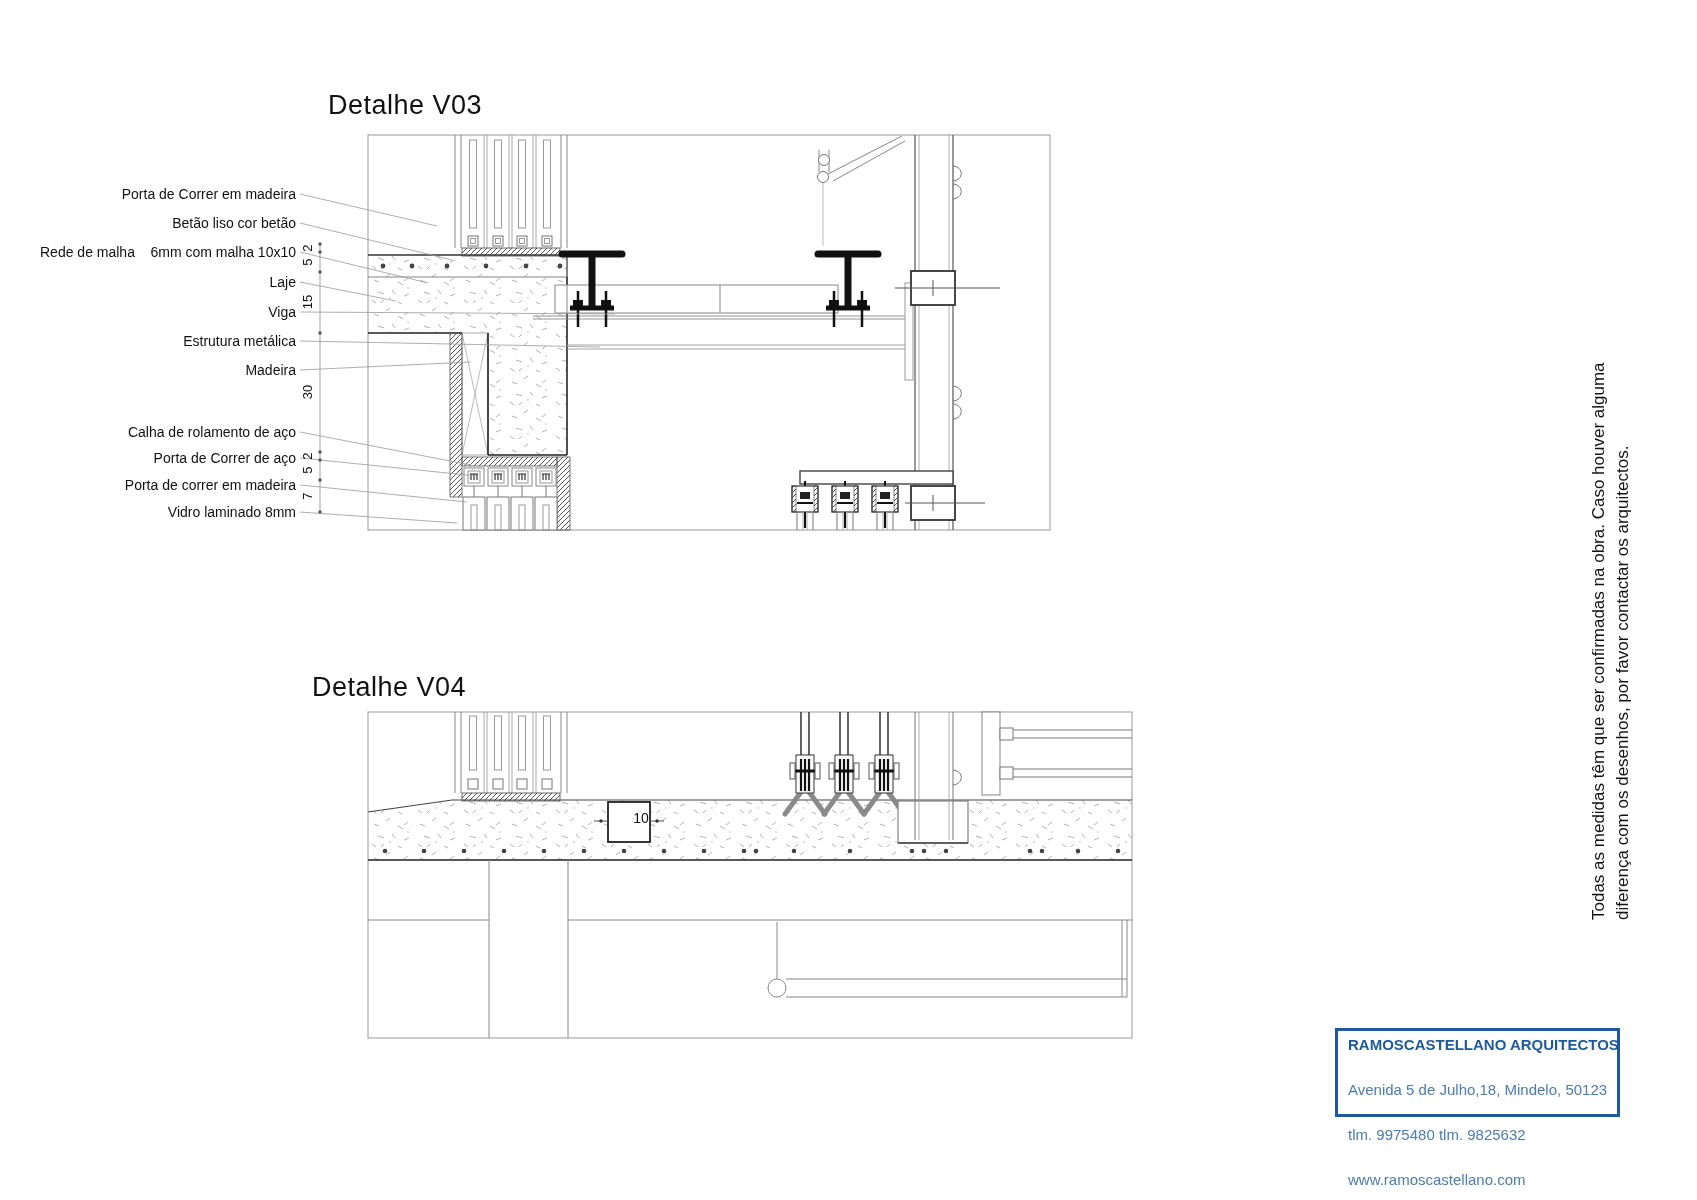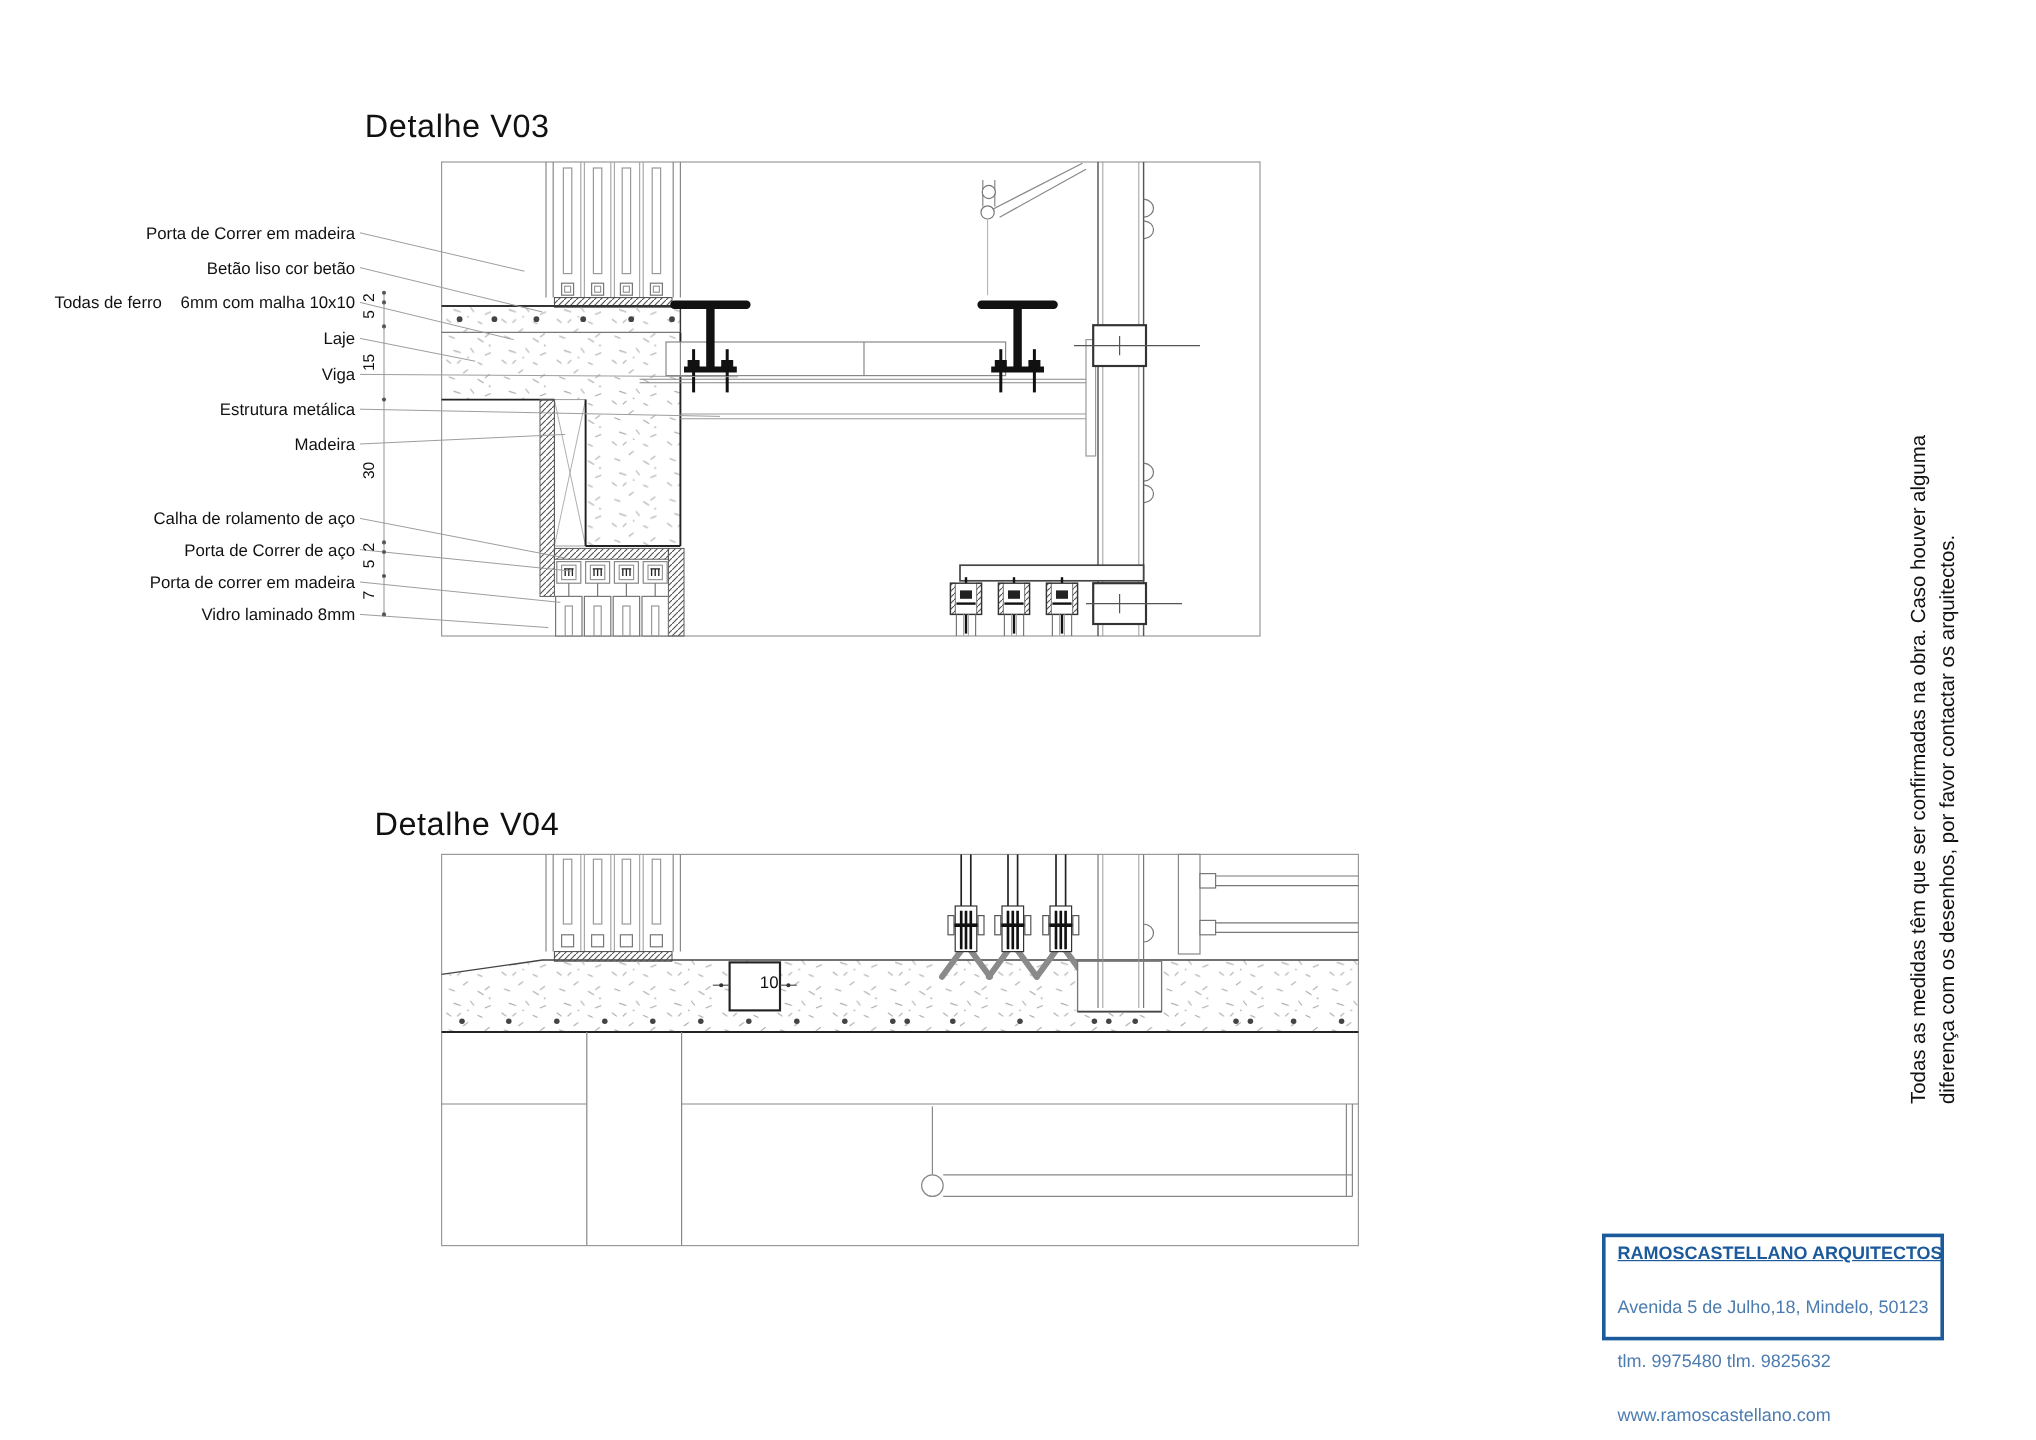--- a/index.html
+++ b/index.html
@@ -10,21 +10,21 @@
   .callout{position:absolute;right:1401px;height:20px;line-height:20px;font-size:14px;
            white-space:pre;color:#111;}
   .dim{position:absolute;width:30px;height:16px;line-height:16px;font-size:13px;text-align:center;
        transform:rotate(-90deg);color:#111;}
   .chan{position:absolute;left:608px;top:810px;width:66px;text-align:center;font-size:14px;color:#111;}
   .info{position:absolute;left:1143px;top:1030px;font-size:17px;color:#111;}
   .inforow{display:flex;height:20px;line-height:20px;}
   .inforow .lab{width:97px;}
   .firmbox{position:absolute;left:1335px;top:1028px;width:285px;height:89px;box-sizing:border-box;
            border:3px solid #1d5a9b;padding:5px 6px 0 10px;background:#fff;}
-  .firmbox .name{font-size:15px;font-weight:bold;color:#1d5a9b;line-height:18px;white-space:nowrap;text-decoration:underline;}
+  .firmbox .name{font-size:15px;font-weight:bold;color:#1d5a9b;line-height:18px;white-space:nowrap;}
   .firmbox .fline{font-size:15px;color:#4d7cb0;line-height:18px;white-space:nowrap;margin-top:27px;}
   .vnote{position:absolute;left:1342px;top:625px;width:540px;height:50px;
          transform:rotate(-90deg);transform-origin:50% 50%;
          font-size:17px;line-height:24px;color:#111;white-space:nowrap;}
 </style>
 </head>
 <body>
 
 <div id="sheet">
 
@@ -394,26 +394,26 @@
       <line x1="777" y1="922" x2="777" y2="979"></line>
       <circle cx="777" cy="988" r="9" fill="#fff"></circle>
       <line x1="786" y1="979" x2="1127" y2="979"></line>
       <line x1="786" y1="997" x2="1127" y2="997"></line>
       <line x1="1122" y1="920" x2="1122" y2="997"></line>
       <line x1="1127" y1="920" x2="1127" y2="997"></line>
     </g>
   </g>
 </svg>
 
-  <div class="dtitle" style="left:304px;top:90px;text-align:center;">Detalhe V03</div>
+  <div class="dtitle" style="left:328px;top:90px;text-align:center;">Detalhe V03</div>
   <div class="dtitle" style="left:312px;top:672px;">Detalhe V04</div>
 
   <div class="callout" style="top:184px;">Porta de Correr em madeira</div>
   <div class="callout" style="top:213px;">Betão liso cor betão</div>
-  <div class="callout" style="top:242px;">Todas de ferro    6mm com malha 10x10</div>
+  <div class="callout" style="top:242px;">Rede de malha    6mm com malha 10x10</div>
   <div class="callout" style="top:272px;">Laje</div>
   <div class="callout" style="top:302px;">Viga</div>
   <div class="callout" style="top:331px;">Estrutura metálica</div>
   <div class="callout" style="top:360px;">Madeira</div>
   <div class="callout" style="top:422px;">Calha de rolamento de aço</div>
   <div class="callout" style="top:448px;">Porta de Correr de aço</div>
   <div class="callout" style="top:475px;">Porta de correr em madeira</div>
   <div class="callout" style="top:502px;">Vidro laminado 8mm</div>
 
   <div class="dim" style="left:293px;top:240px;">2</div>

